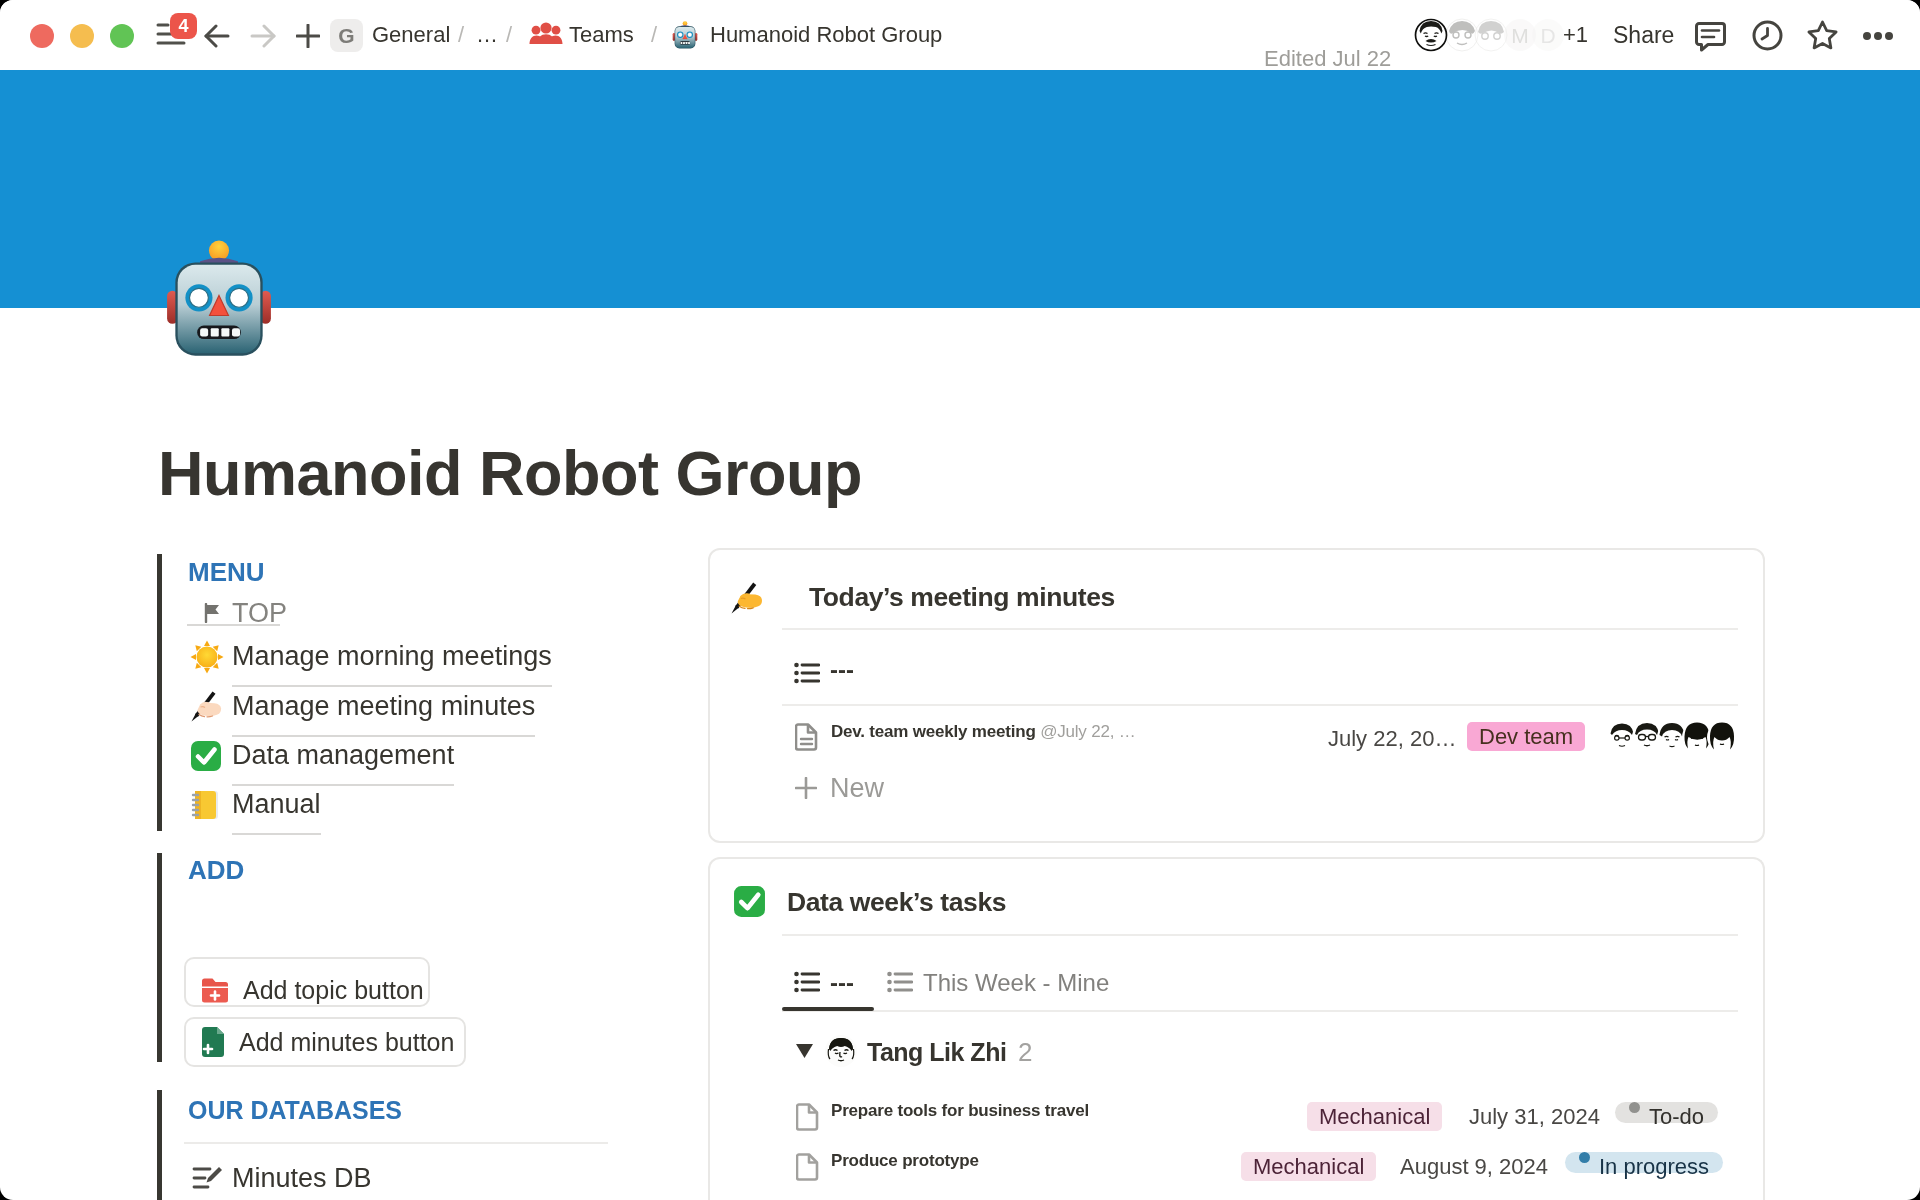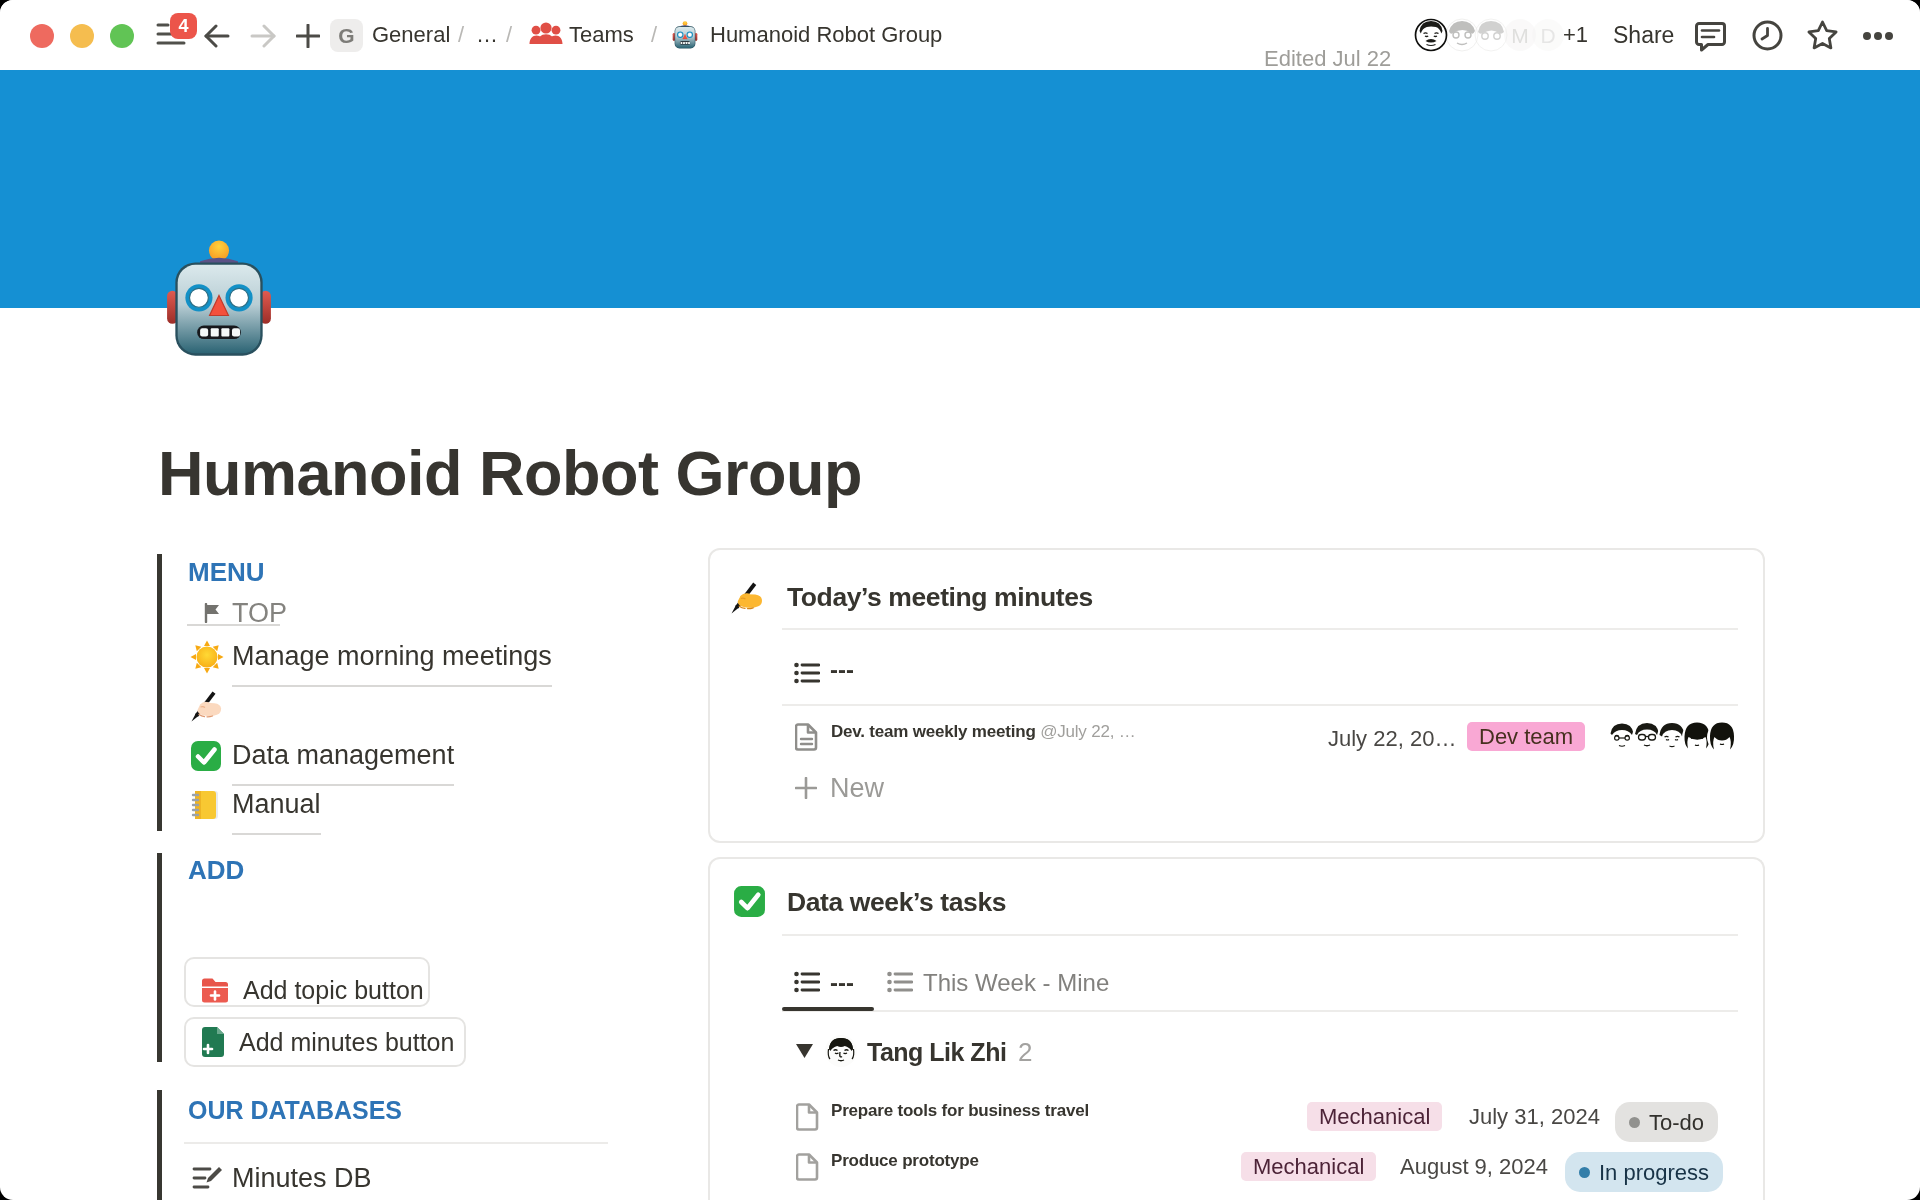--- a/index.html
+++ b/index.html
@@ -22,21 +22,21 @@
 .mitem { position:absolute; left:232px; font-size:27px; color:#37352f; border-bottom:2px solid #d9d8d6; padding-bottom:13px; }
 .memoji { position:absolute; left:190px; width:32px; height:32px; }
 .btn { position:absolute; left:184px; height:50px; border:2px solid #e5e4e2; border-radius:10px; background:#fff; display:flex; align-items:center; font-size:25px; color:#37352f; }
 .btn svg { margin-left:14px; margin-right:13px; }
 
 .card { position:absolute; left:708px; width:1057px; background:#fff; border:2px solid #e9e8e6; border-radius:12px; }
 .chead { position:absolute; left:77px; font-size:26.5px; font-weight:bold; color:#37352f; letter-spacing:-0.4px; }
 .cdiv { position:absolute; left:72px; right:25px; height:2px; background:#edecea; }
 .rowtitle { font-size:17px; font-weight:bold; color:#37352f; letter-spacing:-0.2px; }
 .pill { position:absolute; font-size:22px; border-radius:5px; padding:0 12px; height:29px; line-height:29px; }
-.spill { position:absolute; font-size:22px; border-radius:15px; height:40px; line-height:29px; display:flex; align-items:center; padding:6px 14px; }
+.spill { position:absolute; font-size:22px; border-radius:15px; height:21px; line-height:29px; display:flex; padding:0 14px; }
 .date { position:absolute; font-size:22px; color:#494744; }
 </style>
 </head>
 <body>
 <div id="win">
 
   <div id="topbar" class="abs" style="left:0;top:0;width:1920px;height:68px;background:#fff;">
     <div class="tl" style="left:30px;background:#ee6a5f;"></div>
     <div class="tl" style="left:70px;background:#f5bd4f;"></div>
     <div class="tl" style="left:110px;background:#61c455;"></div>
@@ -226,20 +226,21 @@
   </svg></div>
   <div class="mitem" style="top:641px;">Manage morning meetings</div>
   <div class="memoji" style="top:691px;"><svg width="33" height="33" viewBox="0 0 33 33">
     <path d="M22.5 0.5 l3 2.3 -17.5 23 -3 -2.3z" fill="#141414"></path>
     <path d="M6 22 l-4.5 8.5 7.2 -5.8z" fill="#141414"></path>
     <path d="M7.5 19 q2.5 -6.5 8.5 -7.2 l8.5 0.4 q6 0.8 6.5 5 q0.5 4.6 -3.5 6.3 q-4.5 1.9 -10.5 1.4 q-5.5 -0.5 -8 -2.6 q-1.7 -1.5 -1.5 -3.3z" fill="#fbd9bf"></path>
     <path d="M10 13.5 q3 -3 6.5 -2.6 l3 0.4 -5.5 8 -5.3 -2z" fill="#fbd9bf"></path>
     <path d="M9 23.5 q2.5 1.8 5.5 2.1 m2.5 0.2 q3 0.1 5.5 -0.8" fill="none" stroke="#e09a72" stroke-width="1.3" stroke-linecap="round"></path>
     <path d="M10.5 16 q2.5 -1 4.5 0.5" fill="none" stroke="#ecb28c" stroke-width="1.1"></path>
   </svg></div>
+  <div class="mitem" style="top:691px;">Manage meeting minutes</div>
   <div class="memoji" style="top:740px;"><svg width="32" height="32" viewBox="0 0 32 32">
     <rect x="1" y="1" width="30" height="30" rx="7" fill="#2aad45"></rect>
     <path d="M8 16.5 l6 6 L24.5 9.5" fill="none" stroke="#fff" stroke-width="4.5" stroke-linecap="round" stroke-linejoin="round"></path>
   </svg></div>
   <div class="mitem" style="top:740px;">Data management</div>
   <div class="memoji" style="top:789px;"><svg width="32" height="32" viewBox="0 0 32 32">
     <rect x="7" y="2" width="21" height="28" rx="3" fill="#e8ebee"></rect>
     <path d="M5 2 h18 a3 3 0 0 1 3 3 v22 a3 3 0 0 1 -3 3 h-18z" fill="#f8c832"></path>
     <path d="M5 2 h6 v28 h-6z" fill="#eeb424"></path>
     <g stroke="#9aa2aa" stroke-width="2.4" stroke-linecap="round">
@@ -292,21 +293,21 @@
 
   <div class="card" style="top:548px;height:295px;">
     <svg class="abs" style="left:20px;top:32px;" width="34" height="34" viewBox="0 0 33 33">
       <path d="M22.5 0.5 l3 2.3 -17.5 23 -3 -2.3z" fill="#141414"></path>
       <path d="M6 22 l-4.5 8.5 7.2 -5.8z" fill="#141414"></path>
       <path d="M7.5 19 q2.5 -6.5 8.5 -7.2 l8.5 0.4 q6 0.8 6.5 5 q0.5 4.6 -3.5 6.3 q-4.5 1.9 -10.5 1.4 q-5.5 -0.5 -8 -2.6 q-1.7 -1.5 -1.5 -3.3z" fill="#fcb731"></path>
       <path d="M10 13.5 q3 -3 6.5 -2.6 l3 0.4 -5.5 8 -5.3 -2z" fill="#fcb731"></path>
       <path d="M9 23.5 q2.5 1.8 5.5 2.1 m2.5 0.2 q3 0.1 5.5 -0.8" fill="none" stroke="#d88718" stroke-width="1.3" stroke-linecap="round"></path>
       <path d="M10.5 16 q2.5 -1 4.5 0.5" fill="none" stroke="#e89a22" stroke-width="1.1"></path>
     </svg>
-    <div class="chead" style="top:32px;">Today’s meeting minutes</div>
+    <div class="chead" style="top:32px;margin-left:22px;">Today’s meeting minutes</div>
     <div class="cdiv" style="top:78px;"></div>
     <svg class="abs" style="left:84px;top:112px;" width="26" height="22" viewBox="0 0 26 22">
       <g fill="#37352f">
           <circle cx="2.5" cy="3" r="2.3"></circle>
           <circle cx="2.5" cy="11" r="2.3"></circle>
           <circle cx="2.5" cy="19" r="2.3"></circle>
         </g>
       <g stroke="#37352f" stroke-width="2.8" stroke-linecap="round">
           <line x1="8" y1="3" x2="25" y2="3"></line>
           <line x1="8" y1="11" x2="25" y2="11"></line>

